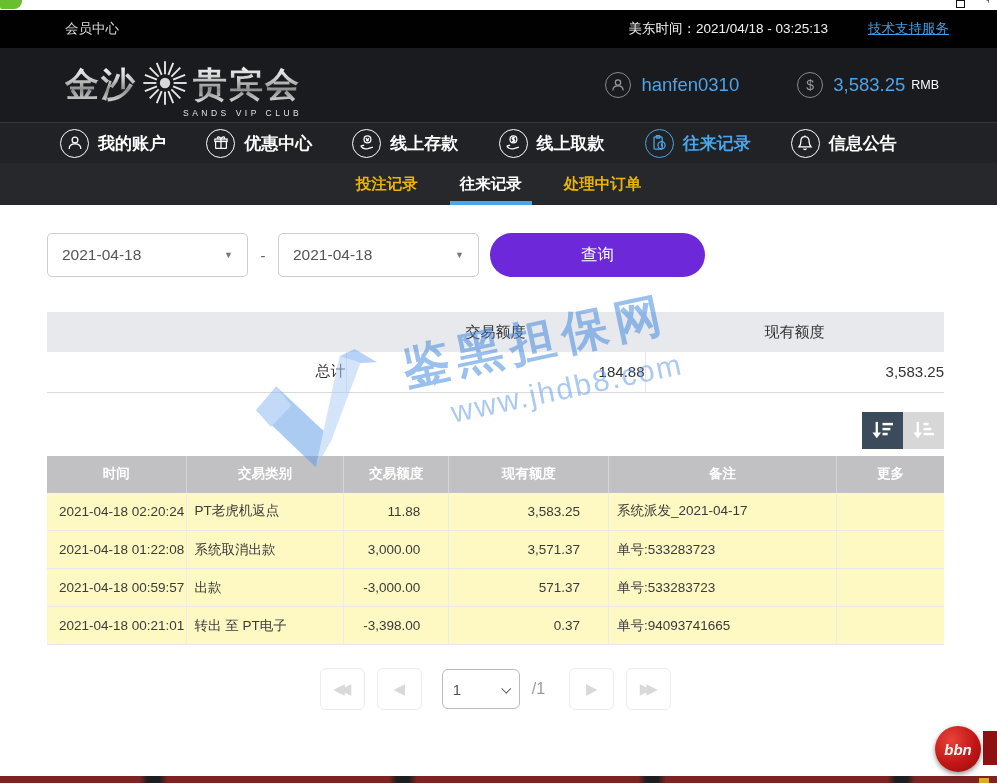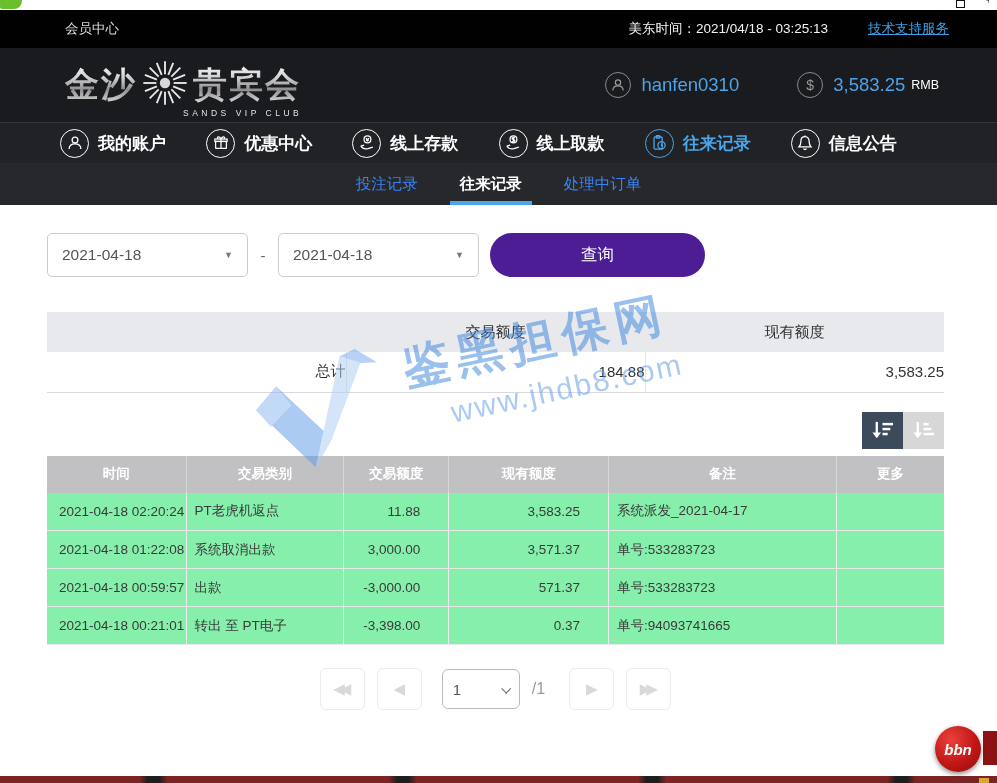--- a/index.html
+++ b/index.html
@@ -48,42 +48,42 @@
   .nicon { width:29px; height:29px; border:1.6px solid #fff; border-radius:50%;
     display:flex; align-items:center; justify-content:center; flex:none; }
   .nicon svg { stroke:#fff; fill:none; stroke-width:1.4; }
   .nav-item.active { color:#4aa6e8; }
   .nav-item.active .nicon { border-color:#4aa6e8; }
   .nav-item.active .nicon svg { stroke:#4aa6e8; }
 
   
   .subnav { height:42px; background:#26282c; display:flex; align-items:center;
     justify-content:center; gap:34px; }
-  .subtab { color:#3b82f6; font-size:15.5px; height:42px; display:flex; align-items:center;
-    cursor:pointer; position:relative; padding:0 4px; }
+  .subtab { color:#eab308; font-size:15.5px; height:42px; display:flex; align-items:center;
+    cursor:pointer; position:relative; padding:0 4px;font-weight:bold; }
   .subtab.active { color:#fff; font-weight:bold; }
   .subtab.active::after { content:""; position:absolute; left:-6px; right:-6px; bottom:0;
     height:4px; background:#4aa6e8; }
 
   
   .content { position:relative; height:571px; background:#fff; padding:28px 53px 0 47px; }
 
   .filters { display:flex; align-items:center; height:44px; }
   .fld { height:44px; border:1px solid #ccc; border-radius:5px; background:#fff;
     display:flex; align-items:center; padding:0 14px; font-size:15.5px; color:#555;
     cursor:pointer; }
   .fld .grow { flex:1; }
   .sel-type { width:223px; margin-right:11px; }
   .sel-date { width:201px; }
   .chev { width:8px; height:8px; border-right:1.8px solid #888; border-bottom:1.8px solid #888;
     transform:rotate(45deg) translateY(-2px); }
   .tri { font-size:9px; color:#777; }
   .dash { width:30px; text-align:center; color:#666; font-size:15px; }
   .btn-query { margin-left:11px; width:215px; height:44px; border:none; border-radius:22px;
-    background:#4c1d95; color:#fff; font-size:16.5px; cursor:pointer;
+    background:#6d28d9; color:#fff; font-size:16.5px; cursor:pointer;
     font-family:inherit; }
 
   
   .summary { margin-top:35px; width:100%; border-collapse:collapse; table-layout:fixed; }
   .summary th { height:40px; background:#e8e9ec; font-weight:normal; font-size:15px;
     color:#333; text-align:center; }
   .summary td { height:40px; font-size:15px; color:#333; text-align:right;
     border-bottom:1px solid #d9d9de; border-left:1px solid #e6e6ea; }
   .summary td:first-child { border-left:none; }
 
@@ -92,21 +92,21 @@
   .sort-btn { width:41px; height:37px; display:flex; align-items:center; justify-content:center;
     cursor:pointer; }
   .sort-btn.dark { background:#3c4b5c; }
   .sort-btn.light { background:#d7d7d7; }
 
   
   .records { margin-top:7px; width:100%; border-collapse:collapse; table-layout:fixed; }
   .records th { height:37px; background:#c1c1c3; color:#fff; font-size:13.5px; font-weight:bold;
     text-align:center; border-right:1px solid #d6d6d8; }
   .records th:last-child { border-right:none; }
-  .records td { height:38px; font-size:13.5px; color:#3a3a3a; background:#86efac;
+  .records td { height:38px; font-size:13.5px; color:#3a3a3a; background:#fef9c3;
     border-bottom:1px solid #e8e8ea; border-right:1px solid #ececee; padding:0 8px;
     overflow:hidden; white-space:nowrap; }
   .records td:last-child { border-right:none; }
   .records td:nth-child(1) { padding-left:12px; }
   .records td:nth-child(3), .records td:nth-child(4) { text-align:right; padding-right:28px; }
   .records col.c1{width:15.5%} .records col.c2{width:17.6%} .records col.c3{width:11.7%}
   .records col.c4{width:17.8%} .records col.c5{width:25.4%} .records col.c6{width:12%}
 
   
   .pager { margin-top:23px; display:flex; align-items:center; justify-content:center; gap:12px; }

